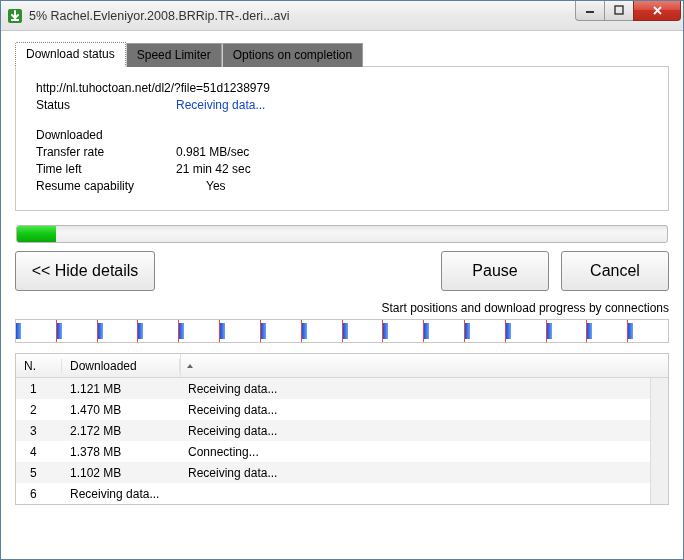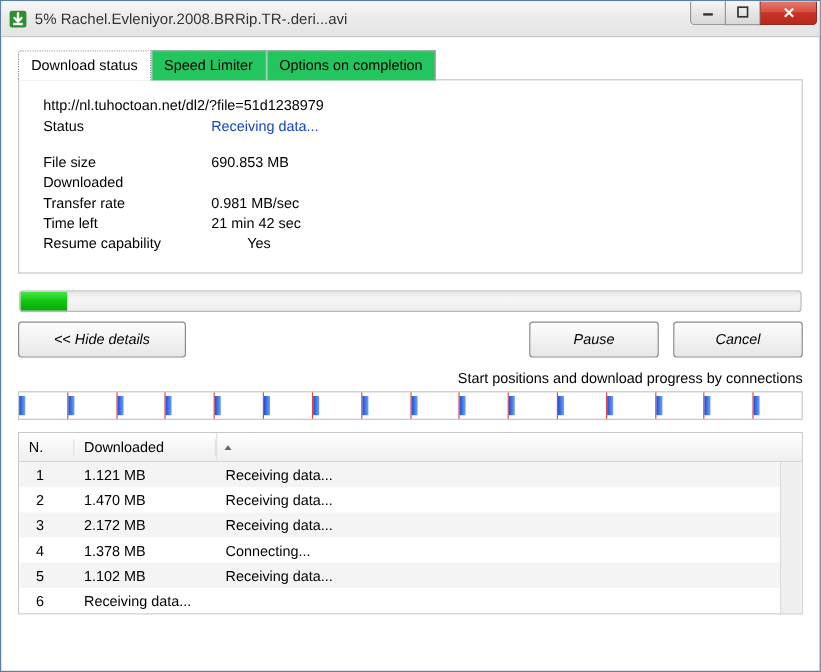--- a/index.html
+++ b/index.html
@@ -54,26 +54,27 @@
   .winbtn svg { display:block; }
   
   .content {
     padding: 10px 14px 6px 14px;
   }
   
   .tabbar {
     display: flex;
     position: relative;
     top: 1px;
+    align-items: center;
   }
   .tab {
     padding: 4px 10px 5px 10px;
     border: 1px solid #9f9f9f;
     border-bottom: none;
-    background: #22c55e;
+    background: #737373;
     font-size: 12px;
     margin-right: 0px;
     position: relative;
   }
   .tab.active {
     background: #fff;
     border: 1px dotted #888;
     border-bottom: 1px solid #fff;
     z-index: 2;
   }
@@ -108,30 +109,29 @@
     background: linear-gradient(to bottom, #47e847 0%, #11c711 50%, #0aa80a 100%);
   }
   
   .btnrow {
     display: flex;
     margin: 6px 0 10px 0;
   }
   .btnrow .spacer { flex: 1; }
   .btn {
     min-width: 108px;
-    height: 30px;
+    height: 40px;
     border: 1px solid #8a8a8a;
     border-radius: 3px;
     background: linear-gradient(to bottom, #fdfdfd, #e7e7e7);
     font-family: inherit;
-    font-size: 12px;
+    font-size: 16px;
     padding: 0 14px;
     margin-left: 12px;
     cursor: pointer;
-    font-style: italic;
   }
   .btn:first-child { margin-left: 0; width:140px;}
   
   .segments-label {
     text-align: right;
     margin: 2px 0 4px 0;
   }
   
   .segbar {
     border: 1px solid #c8c8c8;
@@ -246,24 +246,20 @@
   </div>
 
   <div class="panel">
     <div class="url">http://nl.tuhoctoan.net/dl2/?file=51d1238979</div>
     <div class="info-row">
       <span class="lbl">Status</span>
       <span class="val status-val">Receiving data...</span>
     </div>
     <div class="gap"></div>
     <div class="info-row">
-      <span class="lbl">File size</span>
-      <span class="val">690.853  MB</span>
-    </div>
-    <div class="info-row">
       <span class="lbl">Downloaded</span>
     </div>
     <div class="info-row">
       <span class="lbl">Transfer rate</span>
       <span class="val">0.981  MB/sec</span>
     </div>
     <div class="info-row">
       <span class="lbl">Time left</span>
       <span class="val">21 min 42 sec</span>
     </div>

